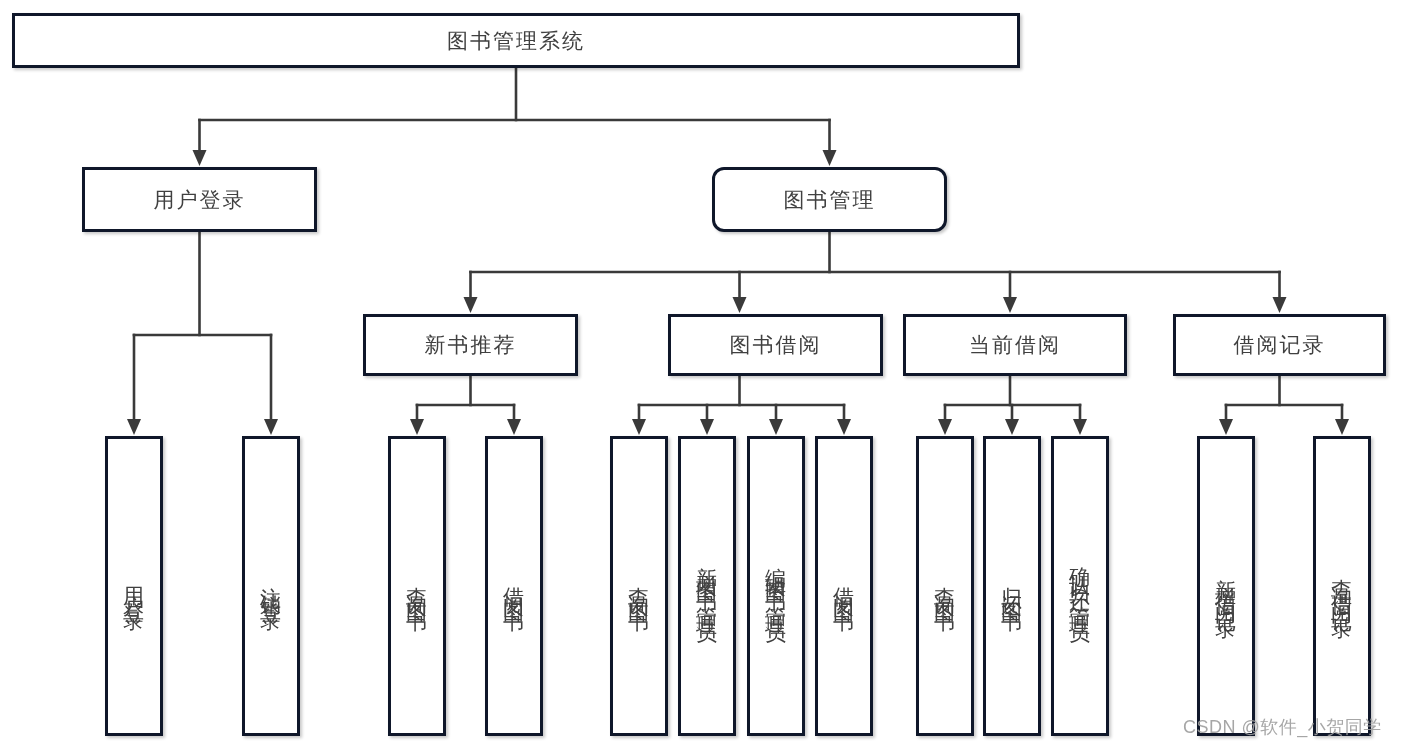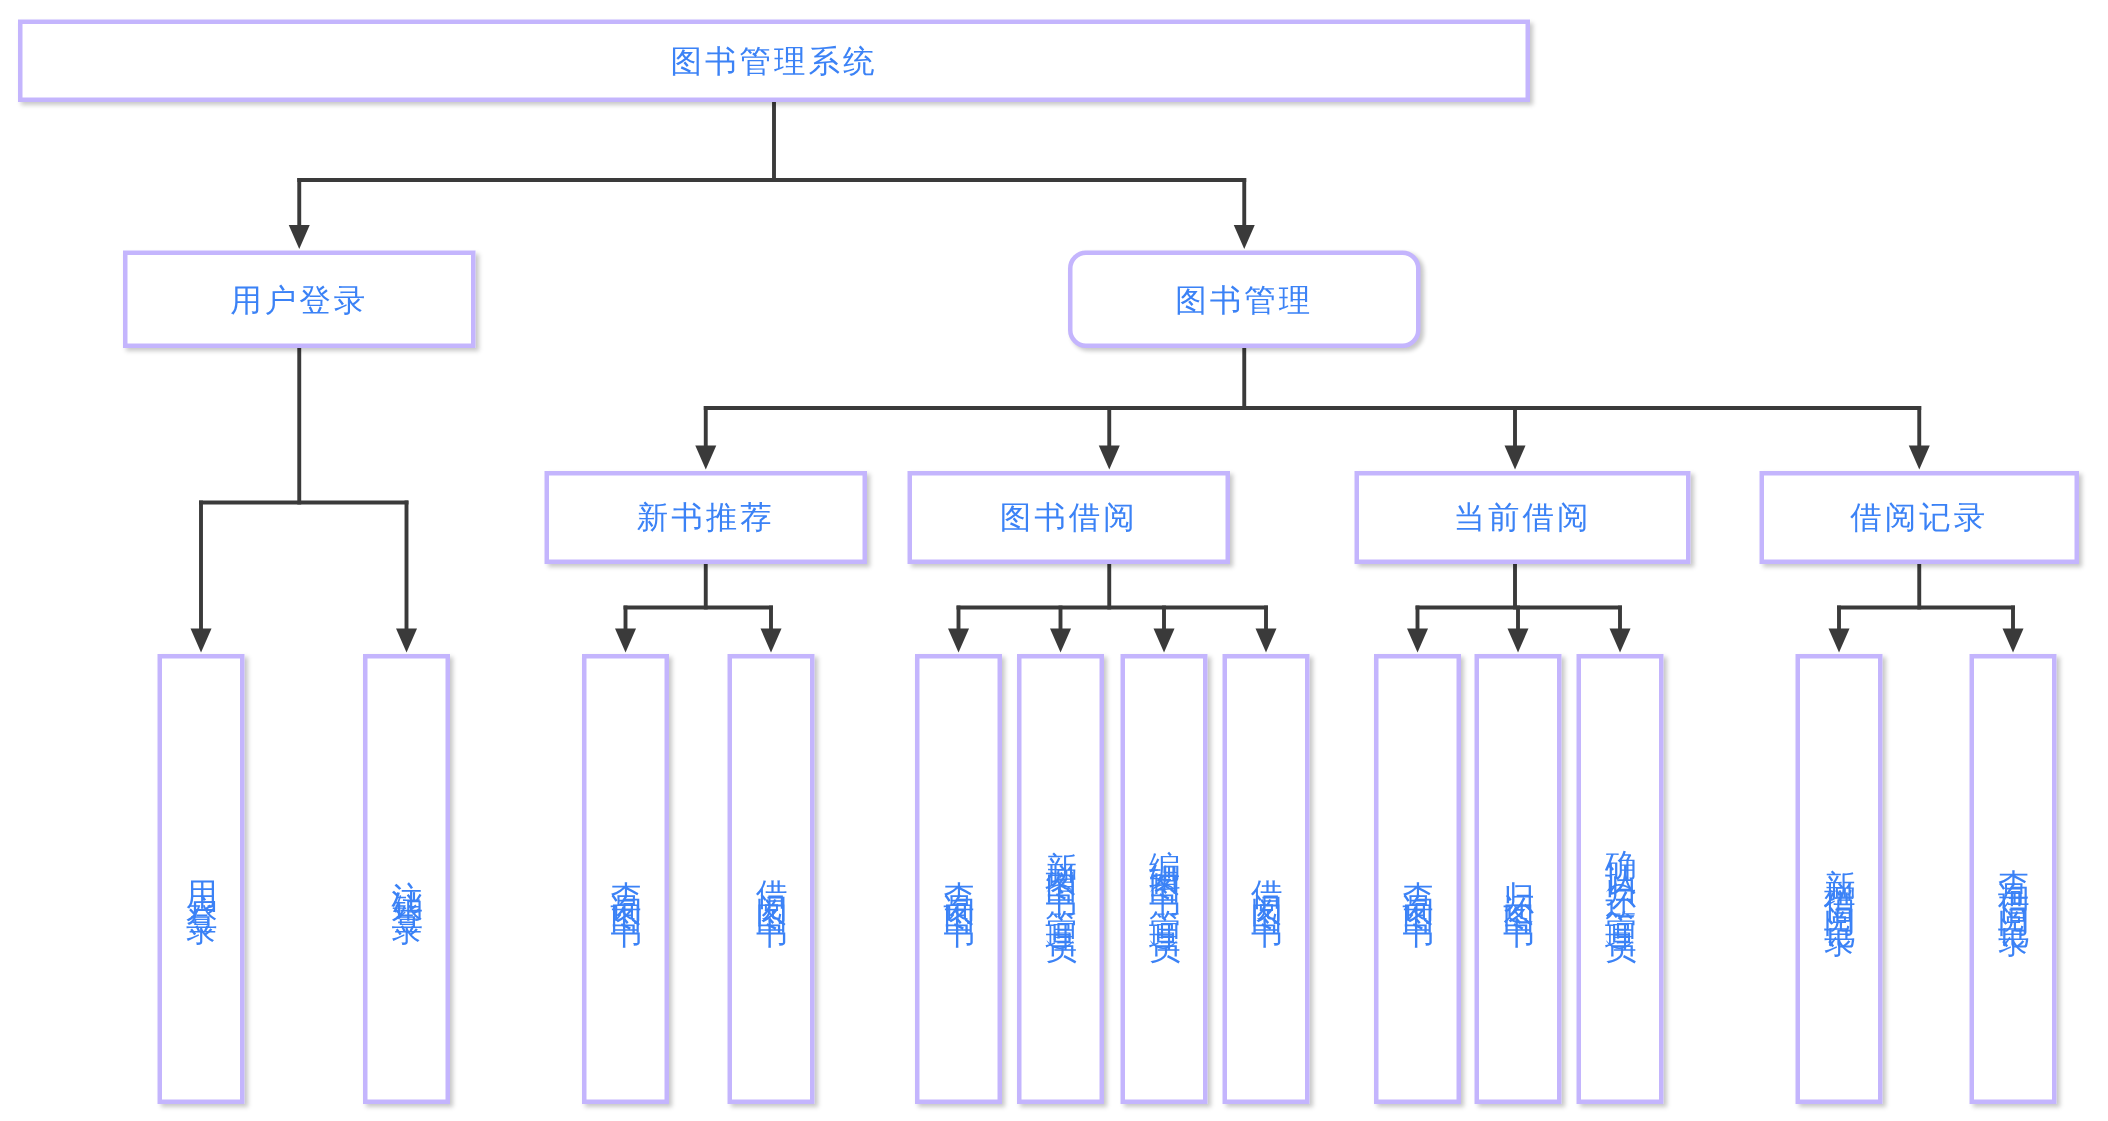--- a/index.html
+++ b/index.html
@@ -2,23 +2,23 @@
 <html><head>
 <meta charset="utf-8">
 <style>
   html,body{margin:0;padding:0;background:#ffffff;}
   #canvas{
     position:relative;width:1405px;height:747px;background:#ffffff;
     font-family:"Liberation Sans",sans-serif;overflow:hidden;
   }
   #edges{position:absolute;left:0;top:0;width:1405px;height:747px;}
   .node{
-    position:absolute;background:#ffffff;border:3px solid #c4b5fd;
+    position:absolute;background:#ffffff;border:3px solid #0f172a;
     box-sizing:border-box;display:flex;align-items:center;justify-content:center;
-    box-shadow:2px 2px 3px rgba(0,0,0,0.22);color:#3b82f6;
+    box-shadow:2px 2px 3px rgba(0,0,0,0.22);color:#404040;
   }
   .node.h span{font-size:21px;letter-spacing:2px;white-space:nowrap;}
   .node.v span{
     writing-mode:vertical-rl;font-size:21px;letter-spacing:8px;
     line-height:1;white-space:nowrap;
   }
   #watermark{
     position:absolute;left:1183px;top:715px;z-index:5;
     font-size:18px;color:rgba(158,158,158,0.92);letter-spacing:0.5px;
     white-space:nowrap;
@@ -88,21 +88,21 @@
       </div>
       <div class="node h" style="left: 82px; top: 167px; width: 235px; height: 65px;">
         <span>用户登录</span>
       </div>
       <div class="node h" style="left: 712px; top: 167px; width: 235px; height: 65px; border-radius: 12px;">
         <span>图书管理</span>
       </div>
       <div class="node h" style="left: 363px; top: 314px; width: 215px; height: 62px;">
         <span>新书推荐</span>
       </div>
-      <div class="node h" style="left: 605px; top: 314px; width: 215px; height: 62px;">
+      <div class="node h" style="left: 668px; top: 314px; width: 215px; height: 62px;">
         <span>图书借阅</span>
       </div>
       <div class="node h" style="left: 903px; top: 314px; width: 224px; height: 62px;">
         <span>当前借阅</span>
       </div>
       <div class="node h" style="left: 1173px; top: 314px; width: 213px; height: 62px;">
         <span>借阅记录</span>
       </div>
       <div class="node v" style="left: 105px; top: 436px; width: 58px; height: 300px;">
         <span>用户登录</span>
@@ -137,13 +137,14 @@
       <div class="node v" style="left: 1051px; top: 436px; width: 58px; height: 300px;">
         <span>确认归还（管理员）</span>
       </div>
       <div class="node v" style="left: 1197px; top: 436px; width: 58px; height: 300px;">
         <span>新增借阅记录</span>
       </div>
       <div class="node v" style="left: 1313px; top: 436px; width: 58px; height: 300px;">
         <span>查询借阅记录</span>
       </div>
     </div>
+  <div id="watermark">CSDN @软件_小贺同学</div>
 </div>
 
 </body></html>

